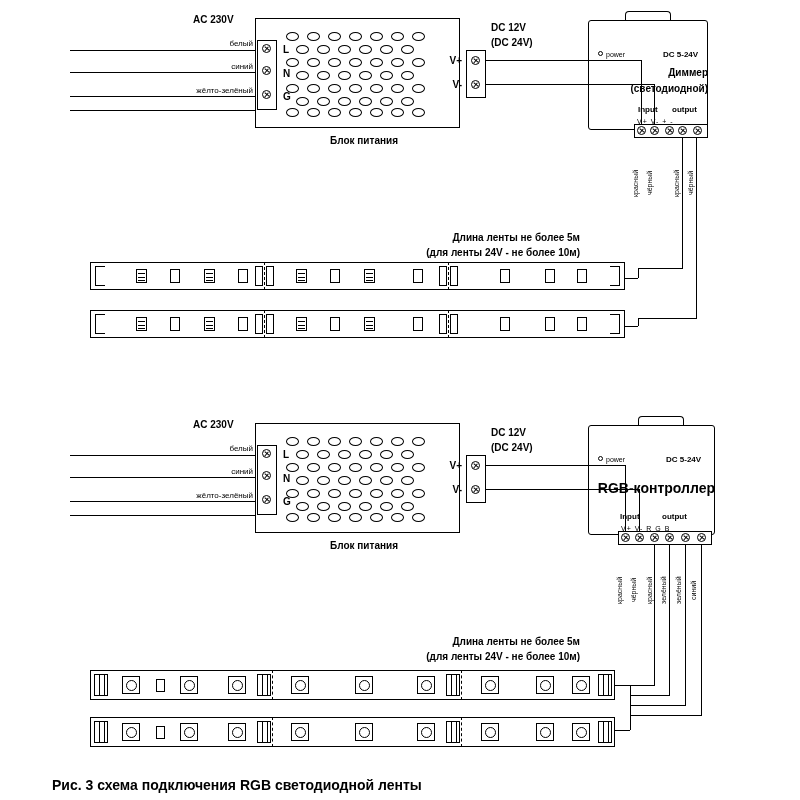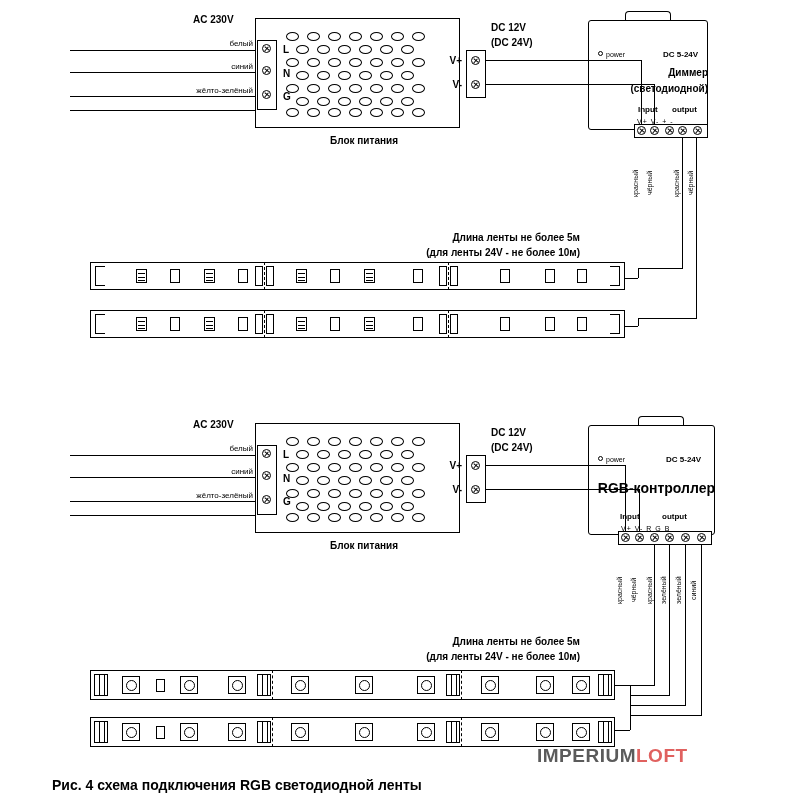--- a/index.html
+++ b/index.html
@@ -625,20 +625,17 @@
     <div class="rgb-led" style="left:481px;top:318px;width:18px;height:18px;">
         <div class="inner"></div>
       </div>
     <div class="rgb-led" style="left:536px;top:318px;width:18px;height:18px;">
         <div class="inner"></div>
       </div>
     <div class="rgb-led" style="left:572px;top:318px;width:18px;height:18px;">
         <div class="inner"></div>
       </div>
 
-    <div class="caption" style="left:52px;top:372px;">Рис. 4 схема подключения RGB светодиодной ленты</div>
+    <div class="caption" style="left:52px;top:372px;">Рис. 3 схема подключения RGB светодиодной ленты</div>
   </div>
 
-  <div class="watermark" style="left:537px;top:745px;">
-    <span class="wm-a">IMPERIUM</span><span class="wm-b">LOFT</span>
-  </div>
 
 </div>
 
 </body></html>

